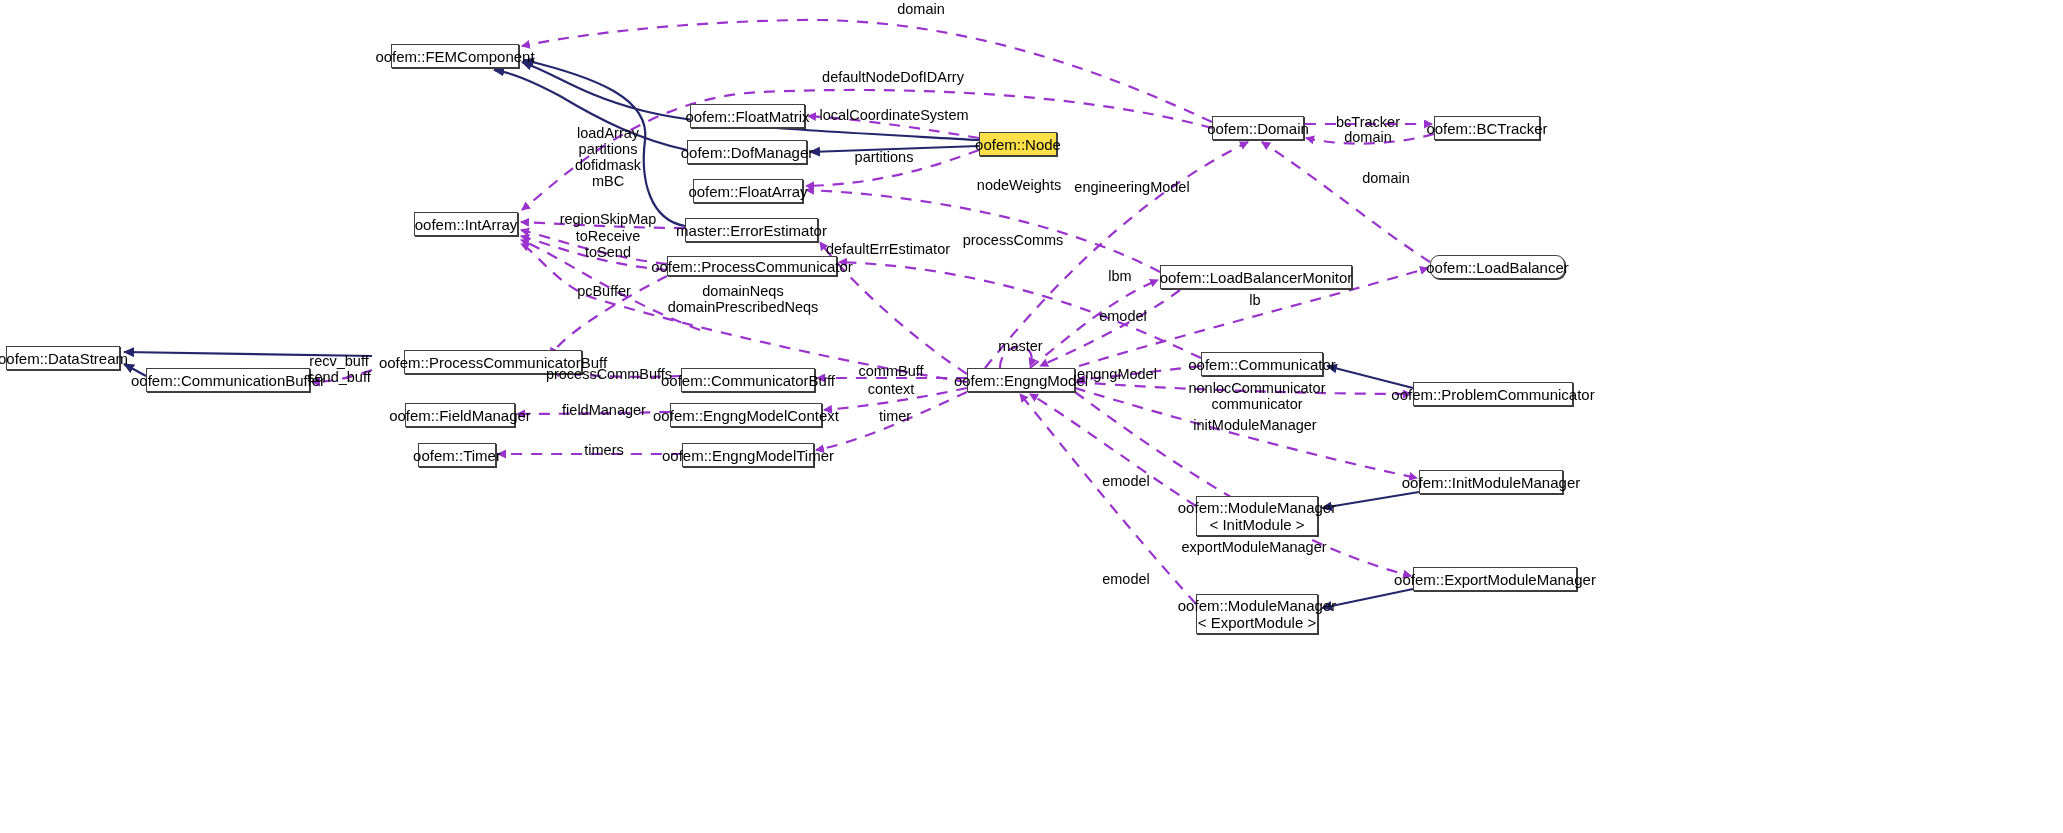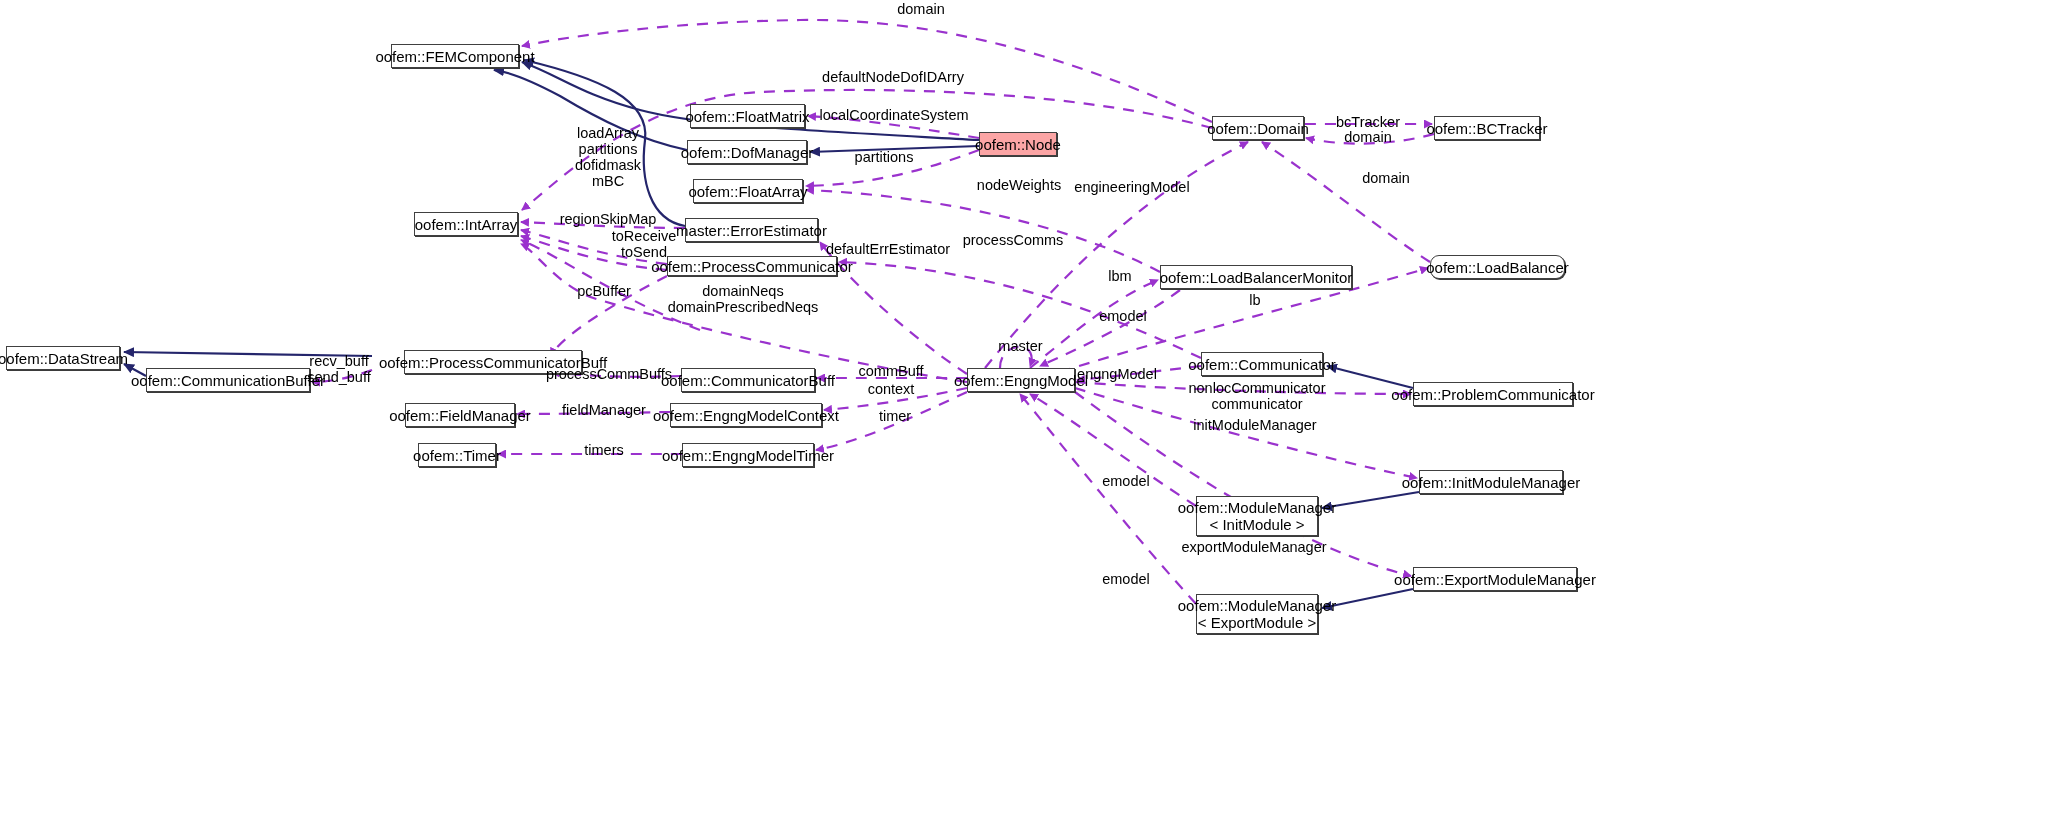--- a/index.html
+++ b/index.html
@@ -33,21 +33,21 @@
     line-height: 17px;
     text-align: center;
     display: flex;
     flex-direction: column;
     align-items: center;
     justify-content: center;
     white-space: pre;
     box-shadow: 1px 1px 0 0 #3b3b3b;
   }
   .node.highlight {
-    background: #fca5a5;
+    background: #fde047;
     align-items: center;
   }
   .node .nline {
     display: block;
   }
   .edge-label {
     position: absolute;
     color: #000000;
     font-size: 14.5px;
     line-height: 16px;
@@ -192,21 +192,21 @@
 partitions
 dofidmask
 mBC</div>
       <div class="edge-label" style="left: 884px; top: 157px;">partitions</div>
       <div class="edge-label" style="left: 1368px; top: 122px;">bcTracker</div>
       <div class="edge-label" style="left: 1368px; top: 137px;">domain</div>
       <div class="edge-label" style="left: 1386px; top: 178px;">domain</div>
       <div class="edge-label" style="left: 1019px; top: 185px;">nodeWeights</div>
       <div class="edge-label" style="left: 1132px; top: 187px;">engineeringModel</div>
       <div class="edge-label" style="left: 608px; top: 219px;">regionSkipMap</div>
-      <div class="edge-label" style="left: 608px; top: 244px; margin-left: 36px;">toReceive
+      <div class="edge-label" style="left: 608px; top: 244px;">toReceive
 toSend</div>
       <div class="edge-label" style="left: 888px; top: 249px;">defaultErrEstimator</div>
       <div class="edge-label" style="left: 1013px; top: 240px;">processComms</div>
       <div class="edge-label" style="left: 1120px; top: 276px;">lbm</div>
       <div class="edge-label" style="left: 1255px; top: 300px;">lb</div>
       <div class="edge-label" style="left: 604px; top: 291px;">pcBuffer</div>
       <div class="edge-label" style="left: 743px; top: 299px;">domainNeqs
 domainPrescribedNeqs</div>
       <div class="edge-label" style="left: 1123px; top: 316px;">emodel</div>
       <div class="edge-label" style="left: 1017px; top: 346px; padding-left: 7px;">master</div>

